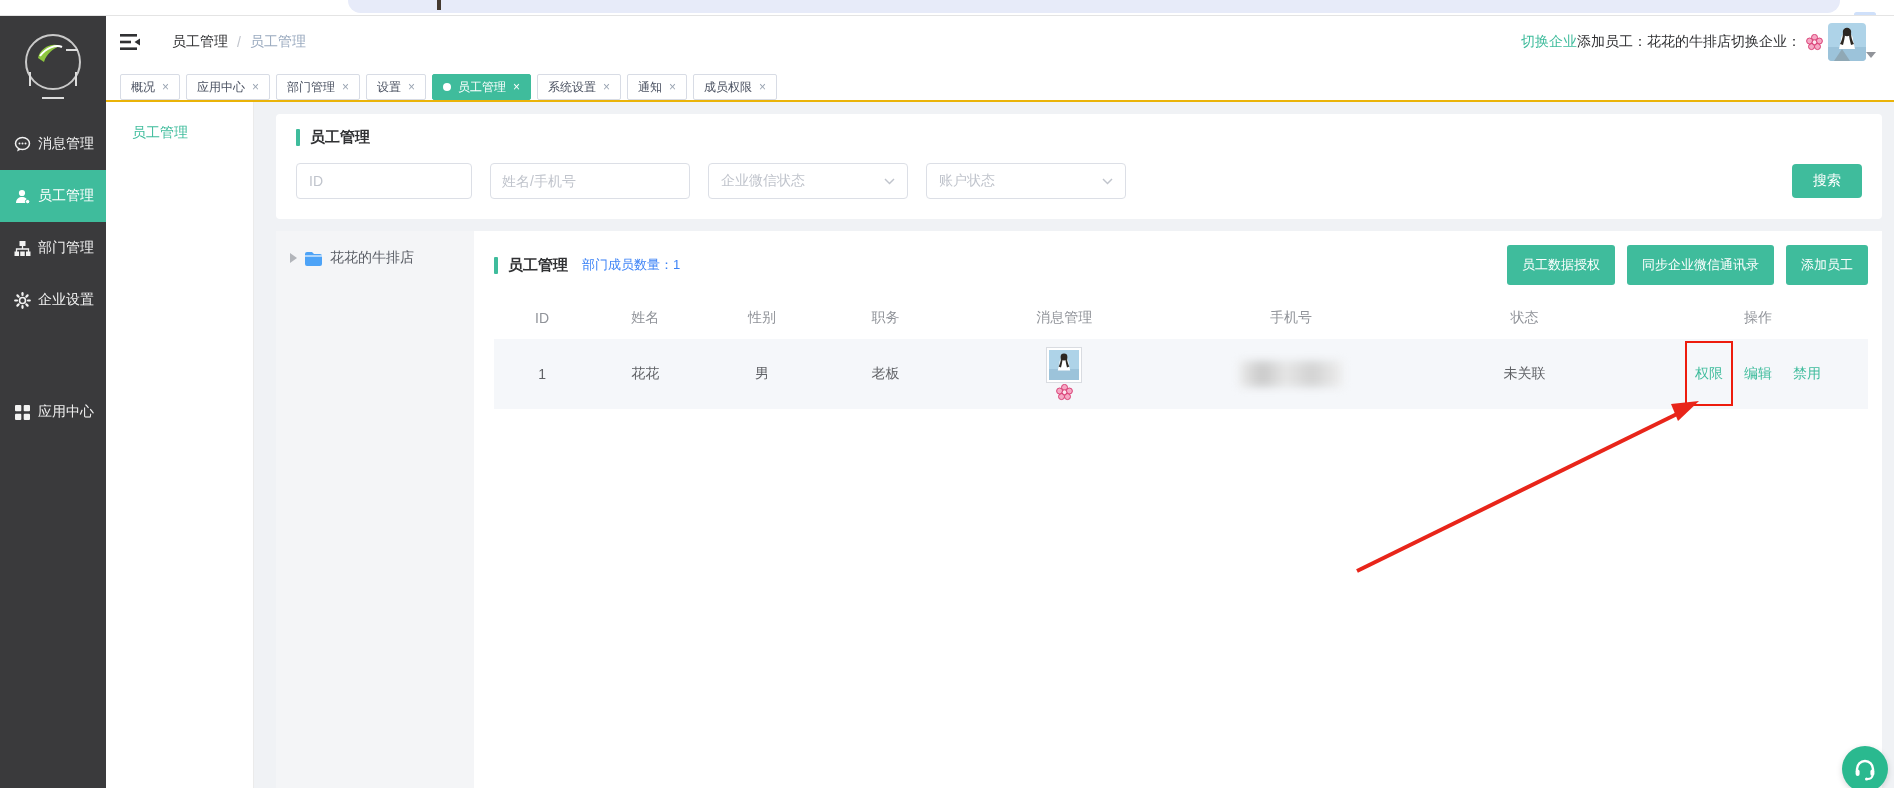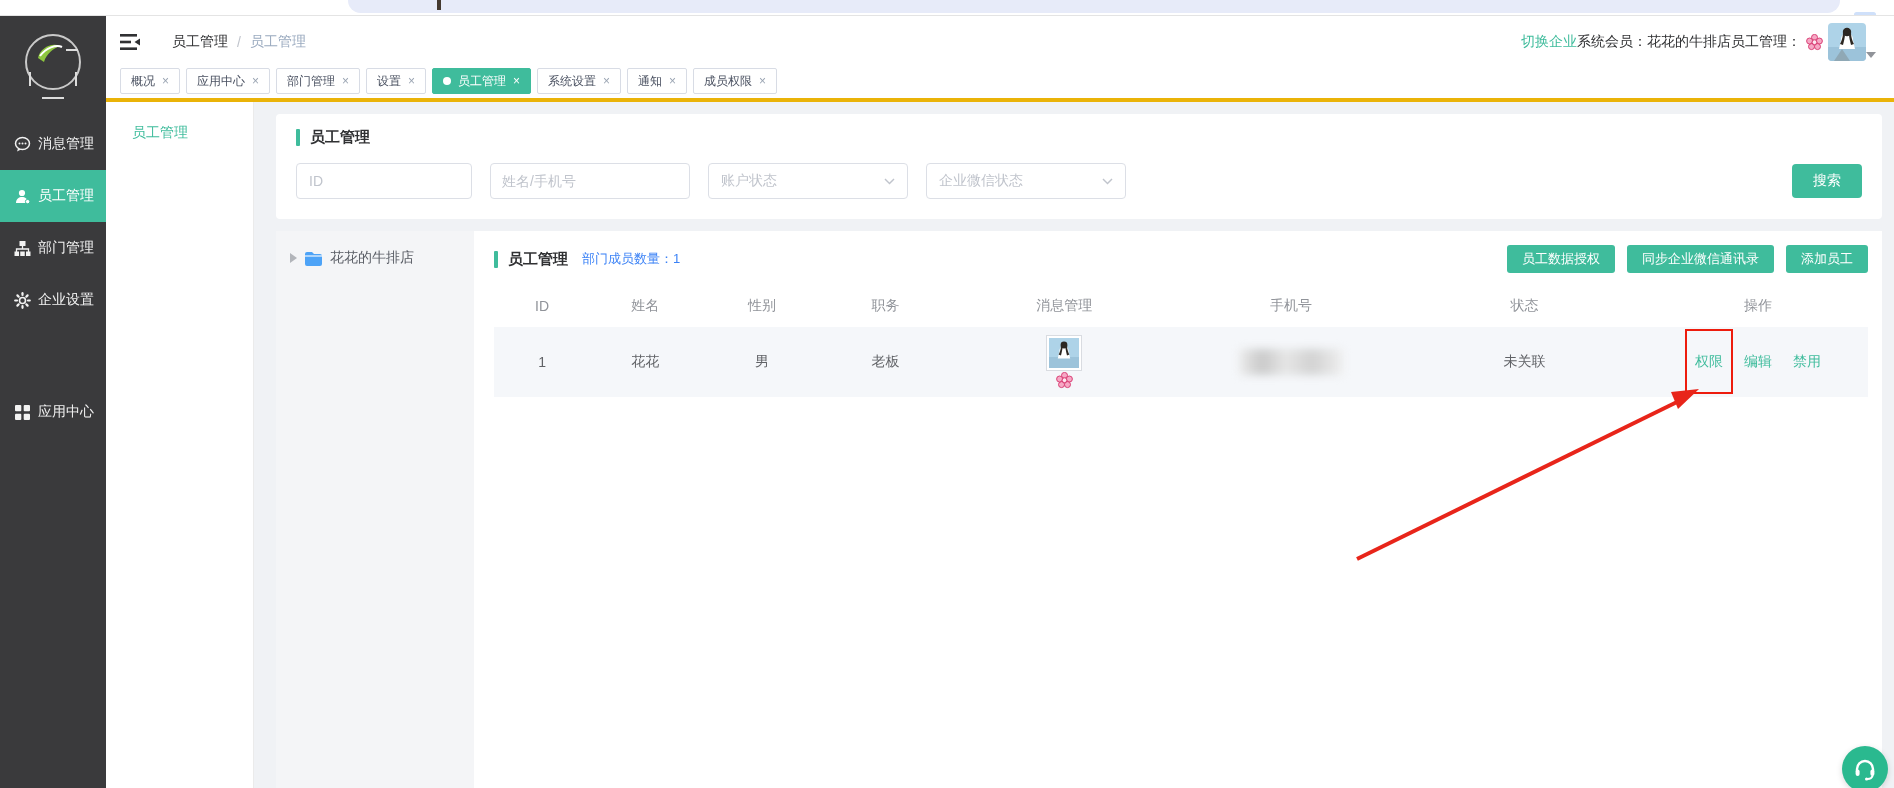--- a/index.html
+++ b/index.html
@@ -33,21 +33,21 @@
   .bc-current { color:#303133; }
   .bc-sep { color:#c0c4cc; margin:0 9px; }
   .bc-sub { color:#9aaabf; }
   .top-right { margin-left:auto; display:flex; align-items:center; font-size:14px; color:#303133; }
   .switch-link { color:var(--accent); cursor:pointer; }
   .user-chunk { display:flex; align-items:center; gap:5px; }
   .avatar { width:38px; height:38px; border-radius:4px; overflow:hidden; display:block; }
   .caret-down { width:0; height:0; border-left:5px solid transparent; border-right:5px solid transparent; border-top:6px solid #909399; margin-top:26px; }
 
   
-  .tabbar { height:34px; background:#fff; border-bottom:4px solid #eab308; display:flex; align-items:flex-start; padding-left:14px; flex:none; }
+  .tabbar { height:34px; background:#fff; border-bottom:2px solid #eab308; display:flex; align-items:flex-end; padding-left:14px; flex:none; }
   .tab { height:26px; display:flex; align-items:center; gap:7px; padding:0 10px; border:1px solid #d8dce5; border-radius:2px; margin-right:6px; font-size:12px; color:#495060; background:#fff; cursor:pointer; white-space:nowrap; }
   .tab .tclose { color:#9aa4b2; font-size:12px; line-height:1; }
   .tab.active { background:var(--accent); border-color:var(--accent); color:#fff; }
   .tab.active .tclose { color:#fff; }
   .tab-dot { width:8px; height:8px; border-radius:50%; background:#fff; display:none; }
   .tab.active .tab-dot { display:block; }
 
   
   .bodyarea { flex:1; background:#f0f2f5; display:flex; min-height:0; }
   .sec-sidebar { width:148px; background:#fff; flex:none; border-right:1px solid #ebebeb; }
@@ -70,21 +70,21 @@
   .lower { flex:1; display:flex; margin-top:12px; min-height:0; }
   .tree-panel { width:198px; flex:none; background:#f4f5f7; padding:18px 0 0 14px; }
   .tree-node { display:flex; align-items:center; gap:7px; cursor:pointer; }
   .tree-caret { width:0; height:0; border-top:5px solid transparent; border-bottom:5px solid transparent; border-left:7px solid #b2b5ba; flex:none; }
   .tree-label { font-size:14px; color:#5a5e66; }
 
   .table-panel { flex:1; background:#fff; padding:14px 14px 0 20px; min-width:0; }
   .tp-head { display:flex; align-items:center; }
   .tp-count { font-size:13px; color:#3b82f6; margin-left:14px; }
   .tp-btns { margin-left:auto; display:flex; }
-  .g-btn { height:28px; padding:0 15px; margin-left:12px; background:var(--accent); color:#fff; border:none; border-radius:3px; font-size:13px; cursor:pointer; white-space:nowrap; font-family:inherit; }
+  .g-btn { height:40px; padding:0 15px; margin-left:12px; background:var(--accent); color:#fff; border:none; border-radius:3px; font-size:13px; cursor:pointer; white-space:nowrap; font-family:inherit; }
 
   .grid-row { display:grid; grid-template-columns:7% 8% 9% 9% 17% 16% 18% 16%; align-items:center; }
   .grid-row > div { text-align:center; }
   .thead { margin-top:12px; height:42px; font-size:14px; color:#909399; }
   .trow { height:70px; background:#f5f7fa; font-size:14px; color:#606266; }
 
   .member-cell { display:flex; flex-direction:column; align-items:center; }
   .member-avatar { width:36px; height:36px; background:#fff; border:1px solid #d9dce1; padding:2px; }
   .member-avatar svg { display:block; }
   .blur-phone { width:104px; height:26px; margin:0 auto; border-radius:2px;
@@ -197,23 +197,23 @@
           <rect x="0" y="14.4" width="17" height="2.6" fill="#303133"></rect>
           <path d="M20 5.5 L14.5 9 L20 12.5 Z" fill="#303133"></path>
         </svg>
         <div class="breadcrumb">
           <span class="bc-current">员工管理</span>
           <span class="bc-sep">/</span>
           <span class="bc-sub">员工管理</span>
         </div>
         <div class="top-right">
           <span class="switch-link">切换企业</span>
-          <span><span>系统会员：</span><span>花花的牛排店</span></span>
+          <span><span>添加员工：</span><span>花花的牛排店</span></span>
           <div class="user-chunk">
-            <span>员工管理：</span>
+            <span>切换企业：</span>
             <svg width="17" height="17" viewBox="0 0 17 17">
               <g fill="#f6a8c5" stroke="#d6336c" stroke-width="0.9">
                 <circle cx="8.5" cy="3.4" r="3"></circle>
                   <circle cx="13.4" cy="7" r="3"></circle>
                   <circle cx="11.5" cy="12.6" r="3"></circle>
                   <circle cx="5.5" cy="12.6" r="3"></circle>
                   <circle cx="3.6" cy="7" r="3"></circle>
               </g>
               <circle cx="8.5" cy="8.2" r="2.4" fill="#fde7f0" stroke="#d6336c" stroke-width="0.9"></circle>
             </svg>
@@ -278,27 +278,27 @@
 
           <div class="search-card">
             <div class="sec-title">
               <div class="green-bar"></div>
               <b>员工管理</b>
             </div>
             <div class="filters">
               <input class="f-input" placeholder="ID" style="">
               <input class="f-input wide" placeholder="姓名/手机号" style="">
               <div class="f-select">
-                <span>账户状态</span>
+                <span>企业微信状态</span>
                 <svg class="chev" viewBox="0 0 11 7">
                     <path d="M1 1 L5.5 5.6 L10 1" fill="none" stroke="#c0c4cc" stroke-width="1.4"></path>
                   </svg>
               </div>
               <div class="f-select">
-                <span>企业微信状态</span>
+                <span>账户状态</span>
                 <svg class="chev" viewBox="0 0 11 7">
                     <path d="M1 1 L5.5 5.6 L10 1" fill="none" stroke="#c0c4cc" stroke-width="1.4"></path>
                   </svg>
               </div>
               <button class="search-btn">搜索</button>
             </div>
           </div>
 
           <div class="lower">
             <div class="tree-panel">

